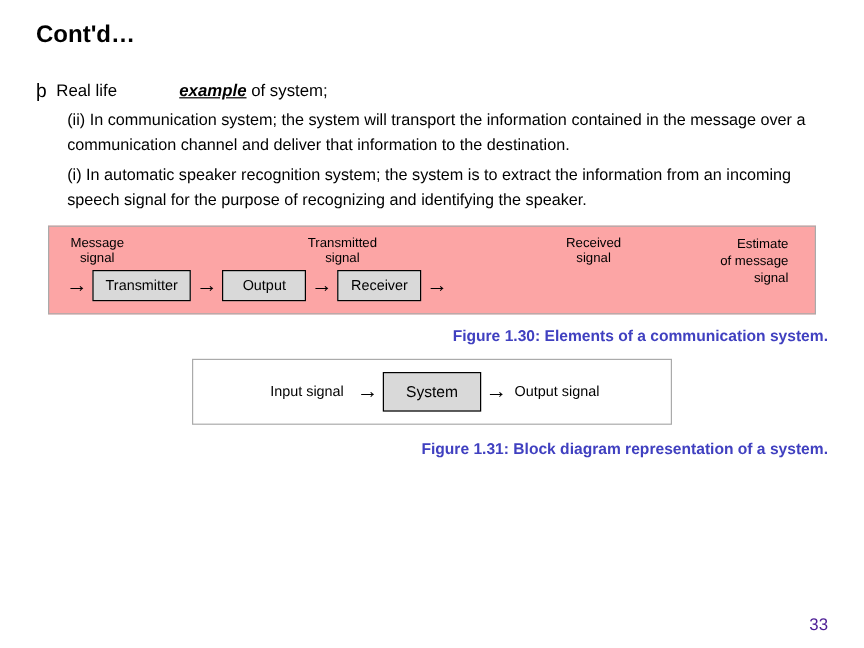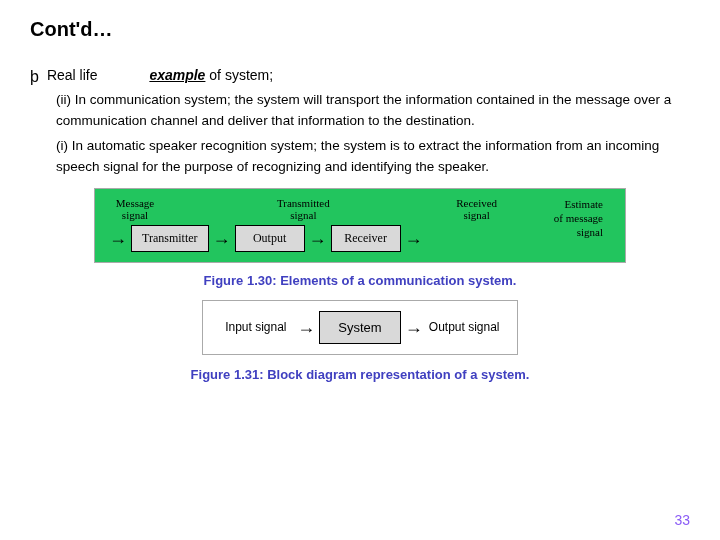--- a/index.html
+++ b/index.html
@@ -49,47 +49,46 @@
     }
     .diagram-box {
       border: 1px solid #000;
       background: #d9d9d9;
       padding: 5px 10px;
       font-size: 12px;
       text-align: center;
       min-width: 70px;
     }
     .fig-caption {
-      text-align: center;
+      text-align: right;
       font-size: 13px;
       font-weight: bold;
       color: #4040c0;
       margin: 6px 0 10px 0;
     }
     .sys-box {
       border: 1px solid #000;
       background: #d9d9d9;
       padding: 8px 18px;
       font-size: 13px;
     }
     .page-number {
       position: absolute;
       bottom: 12px;
       right: 30px;
       font-size: 14px;
-      color: #8b5cf6;
+      color: #4c1d95;
     }
     .diagram-full {
       margin: 10px auto;
-      width: 532px;
+      width: 640px;
       border: 1px solid #aaa;
       padding: 8px 10px 10px 10px;
-      background: #22c55e;
+      background: #fca5a5;
       position: relative;
-      font-family: Liberation Serif, serif;
     }
   </style>
 </head>
 <body>
 
 <div class="page">
 
   <div class="title">Cont'd…</div>
 
   <div class="bullet-row">
@@ -131,21 +130,21 @@
       <div style="font-size:18px; padding: 0 4px;">→</div>
 
       <div class="diagram-box">Receiver</div>
 
       <div style="font-size:18px; padding: 0 4px;">→</div>
     </div>
   </div>
 
   <div class="fig-caption">Figure 1.30: Elements of a communication system.</div>
 
-  <div style="margin: 12px auto; width: 316px; border: 1px solid #aaa; padding: 10px 16px; background: #fff;">
+  <div style="margin: 12px auto; width: 400px; border: 1px solid #aaa; padding: 10px 16px; background: #fff;">
     <div style="display:flex; align-items:center; justify-content:center;">
       <div style="font-size:12px; min-width:75px; text-align:center;">Input signal</div>
       <div style="font-size:18px; padding: 0 4px;">→</div>
       <div class="sys-box">System</div>
       <div style="font-size:18px; padding: 0 4px;">→</div>
       <div style="font-size:12px; min-width:75px; text-align:center;">Output signal</div>
     </div>
   </div>
 
   <div class="fig-caption">Figure 1.31:  Block diagram representation of a system.</div>

